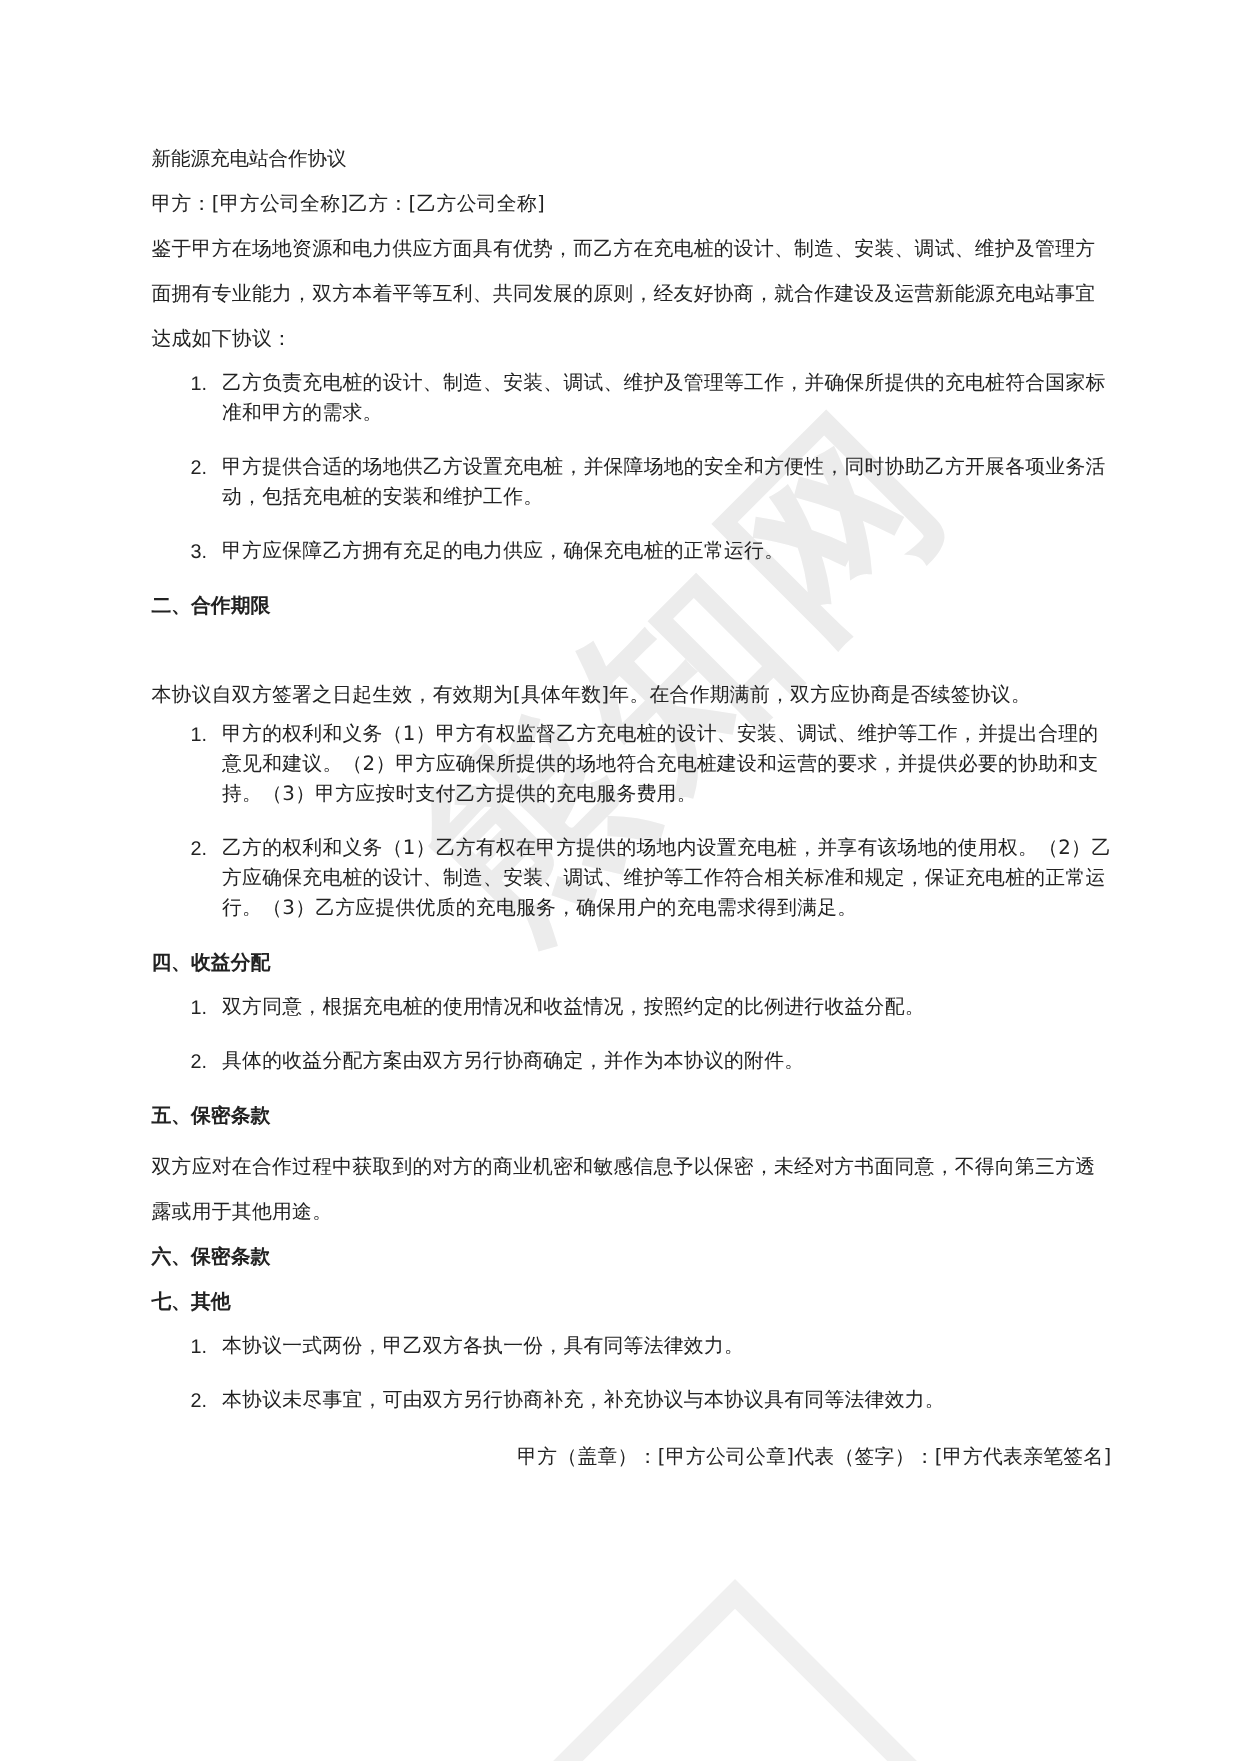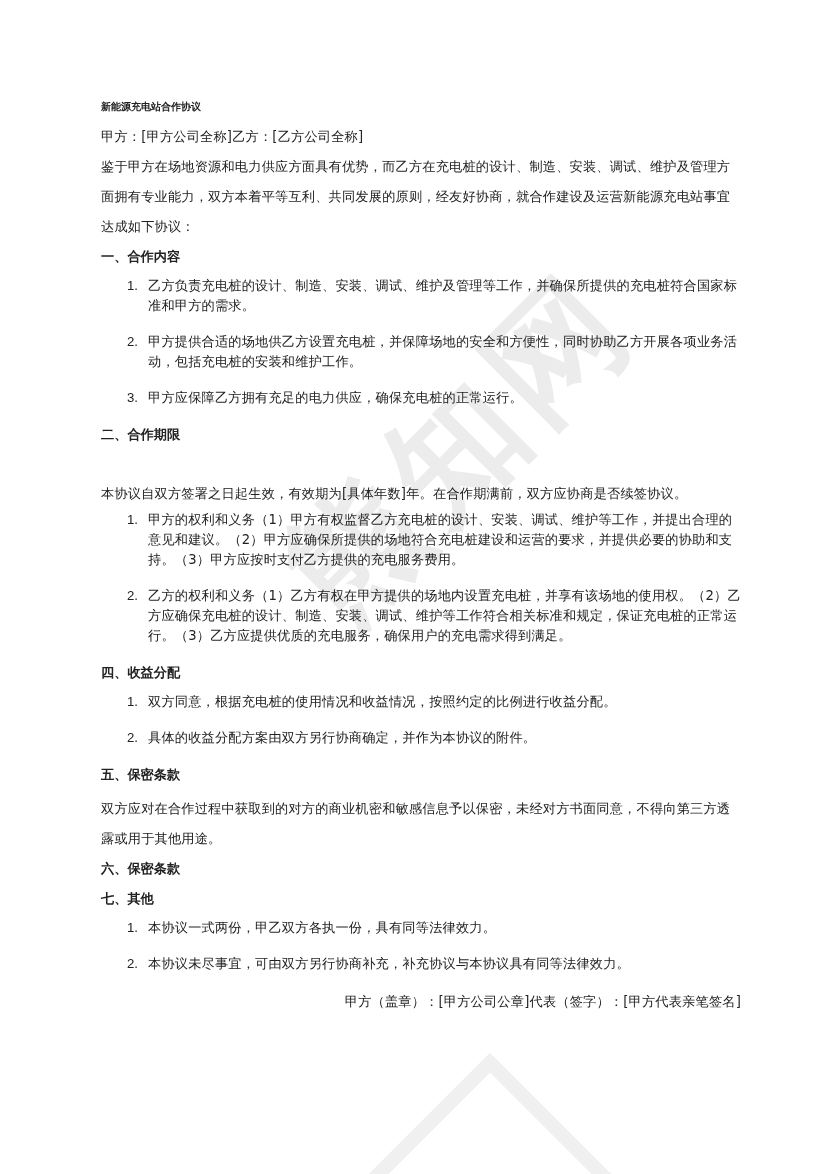--- a/index.html
+++ b/index.html
@@ -17,22 +17,22 @@
   }
   .page {
     position: absolute;
     left: 101px;
     top: 96px;
     width: 640px;
     font-size: 13.2px;
     z-index: 2;
   }
   .doc-title {
-    font-weight: bold;
-    font-size: 10px;
+    font-weight: normal;
+    font-size: 13px;
     line-height: 22px;
     margin: 0 0 6px 0;
   }
   .para {
     line-height: 30px;
     margin: 0;
     letter-spacing: 0.2px;
   }
   .parties {
     line-height: 26px;
@@ -100,21 +100,20 @@
 <body>
 
 <div class="watermark wm1">熊知网</div>
 <div class="watermark wm2"></div>
 
 <div class="page">
   <div class="doc-title">新能源充电站合作协议</div>
   <p class="para parties">甲方：[甲方公司全称]乙方：[乙方公司全称]</p>
   <p class="para">鉴于甲方在场地资源和电力供应方面具有优势，而乙方在充电桩的设计、制造、安装、调试、维护及管理方面拥有专业能力，双方本着平等互利、共同发展的原则，经友好协商，就合作建设及运营新能源充电站事宜达成如下协议：</p>
 
-  <div class="heading">一、合作内容</div>
   <ol class="list">
     <li class="list-item">
       <span class="list-num">1.</span>
       <span class="list-text">乙方负责充电桩的设计、制造、安装、调试、维护及管理等工作，并确保所提供的充电桩符合国家标准和甲方的需求。</span>
     </li>
     <li class="list-item">
       <span class="list-num">2.</span>
       <span class="list-text">甲方提供合适的场地供乙方设置充电桩，并保障场地的安全和方便性，同时协助乙方开展各项业务活动，包括充电桩的安装和维护工作。</span>
     </li>
     <li class="list-item">

